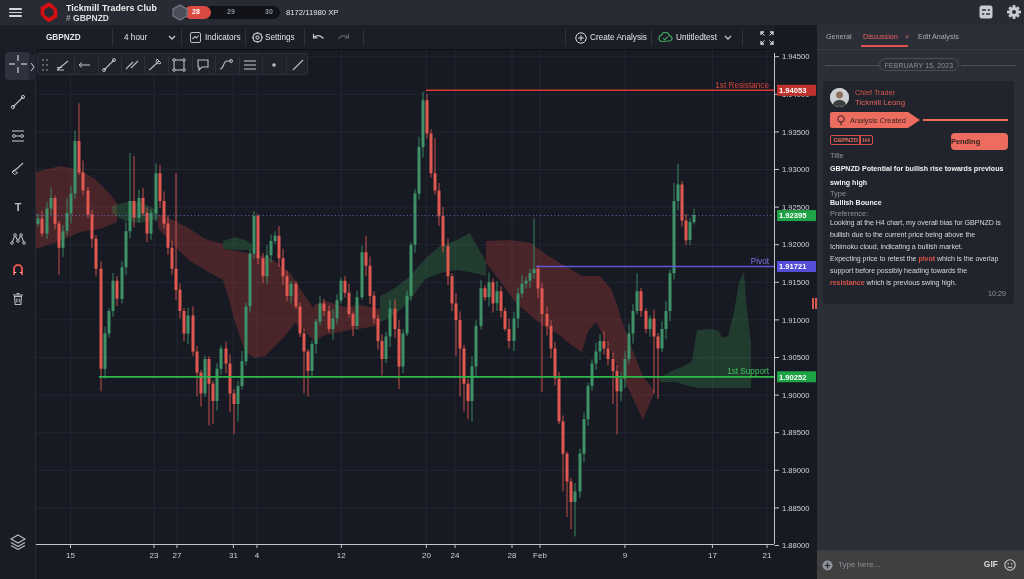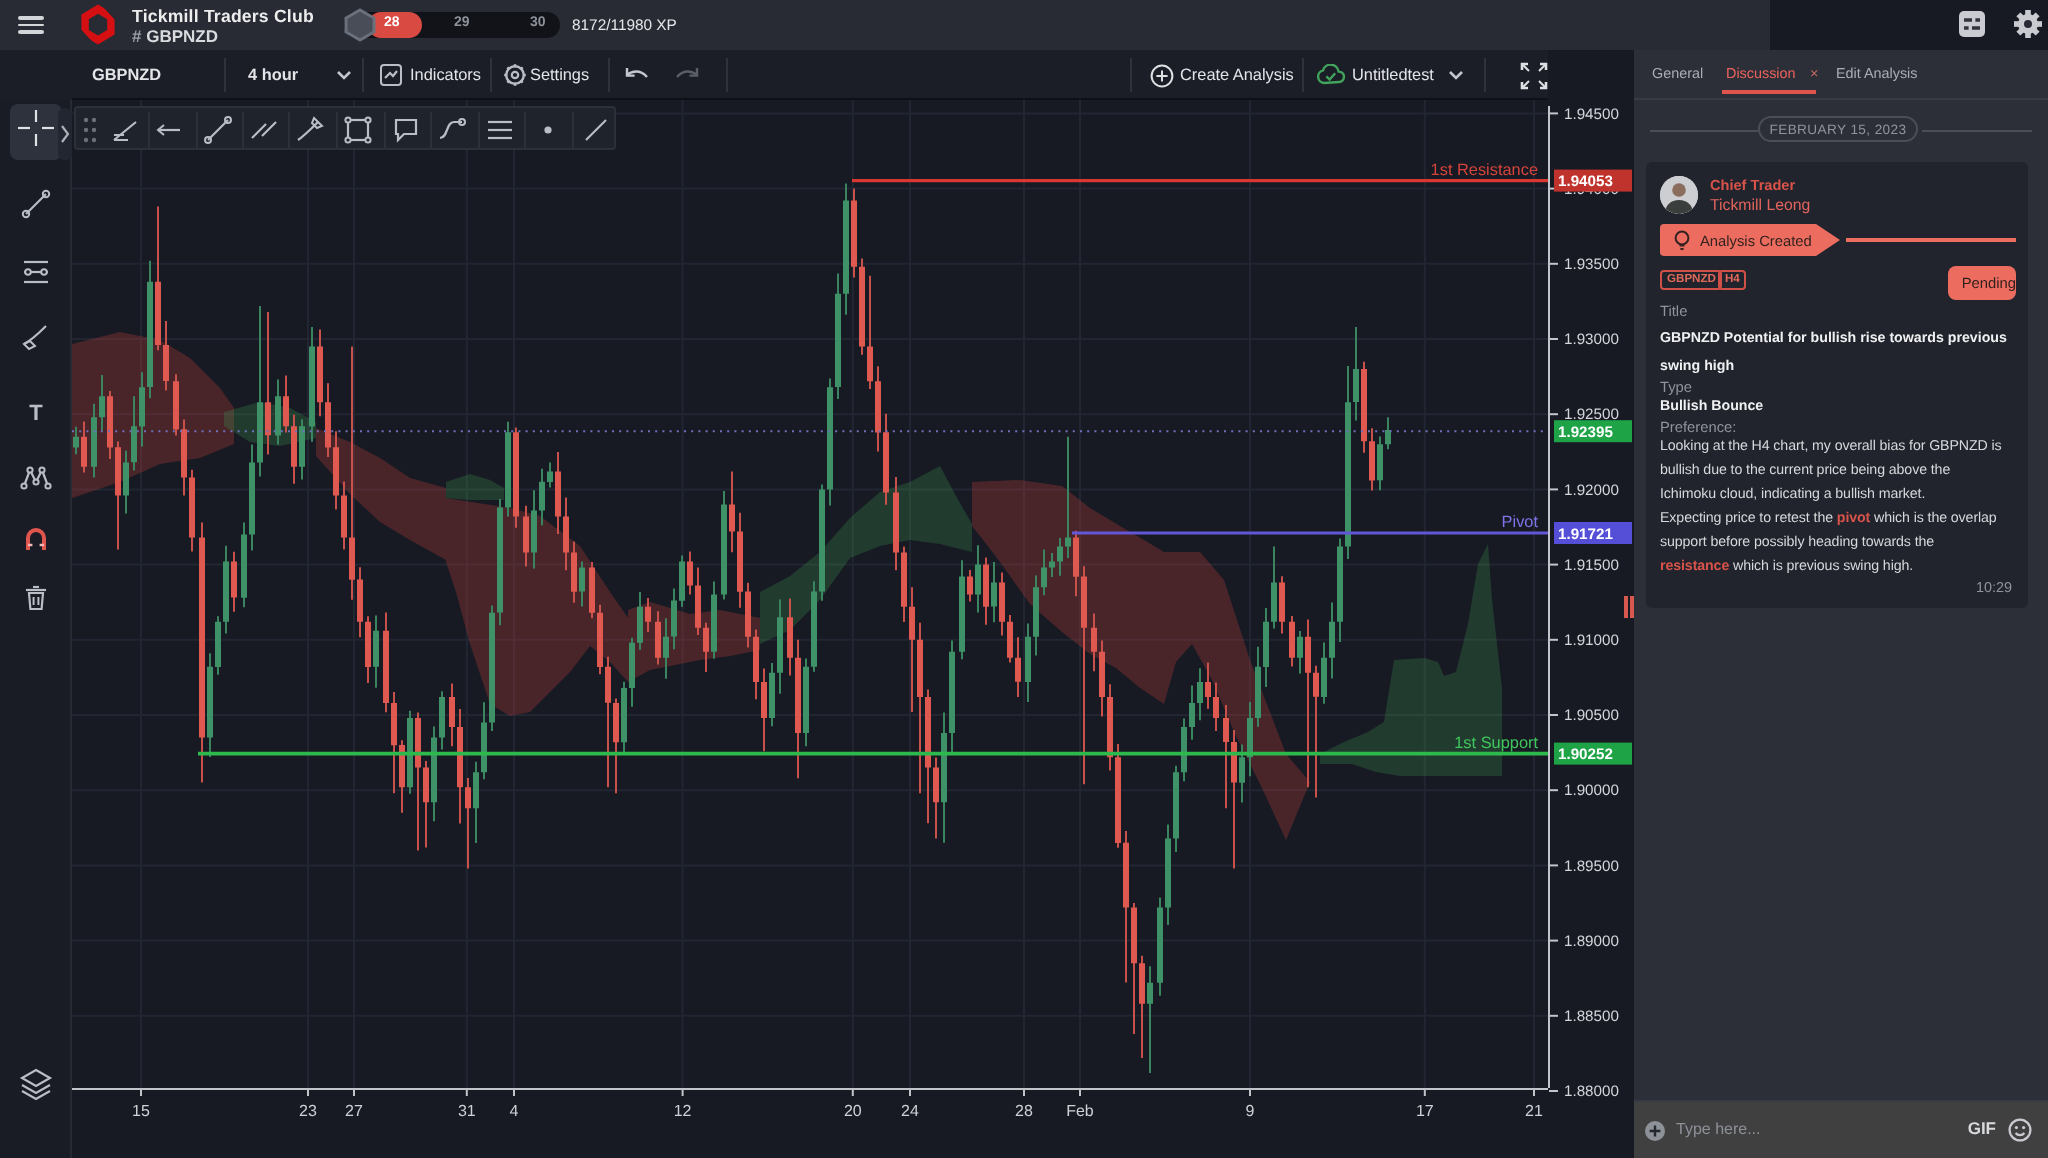--- a/index.html
+++ b/index.html
@@ -1,18 +1,18 @@
 <!DOCTYPE html>
 <html><head><meta charset="utf-8"><style>
 *{margin:0;padding:0;box-sizing:border-box}
 html,body{width:1024px;height:579px;overflow:hidden;background:#171a23;font-family:"Liberation Sans",sans-serif;}
 .abs{position:absolute}
 #stage{position:relative;width:1024px;height:579px}
 
-#topbar{left:0;top:0;width:885px;height:25px;background:#282b33}
+#topbar{left:0;top:0;width:1024px;height:25px;background:#282b33}
 #topbar .ham{left:9px;top:8px;width:13px;height:10px}
 #topbar .ham div{height:1.5px;background:#d4d5d9;margin-bottom:2.2px;border-radius:1px}
 .title1{left:66px;top:3px;font-size:8.8px;font-weight:bold;color:#ededee;letter-spacing:.1px}
 .title2{left:66px;top:13px;font-size:8.5px;font-weight:bold;color:#d8dadd}
 .title2 span{color:#9aa0a8}
 .xptrack{left:172px;top:6px;width:108px;height:13px;background:#111319;border-radius:7px}
 .xpred{left:184px;top:6px;width:27px;height:13px;background:#d94a43;border-radius:7px}
 .xpn{top:8px;font-size:7px;font-weight:bold}
 .xptext{left:286px;top:8px;font-size:7.7px;color:#e5e6e8}
 
@@ -28,26 +28,26 @@
 #chartbox{left:36px;top:50px;width:781px;height:529px;background:#171a23}
 
 #panel{left:817px;top:25px;width:207px;height:554px;background:#2c2f38}
 .tabs{left:0;top:0;width:207px;height:25px;border-bottom:1px solid #383b43;position:absolute}
 .tab{position:absolute;top:7px;font-size:7.2px;font-weight:normal;color:#a9adb4}
 .pillrow{left:0;top:31px;width:207px;height:18px;position:absolute}
 .datepill{position:absolute;left:62px;top:2px;width:80px;height:13px;border:1px solid #4a4e57;border-radius:7px;color:#8f939b;font-size:6.8px;line-height:13px;text-align:center;letter-spacing:.2px}
 .dateline{position:absolute;top:9px;height:1px;background:#4a4e57}
 .card{left:6px;top:56px;width:191px;height:223px;background:#21242c;border-radius:3px;position:absolute}
 .avatar{position:absolute;left:7px;top:7px;width:19px;height:19px;border-radius:50%;background:#cfd0d3;overflow:hidden}
-.chief{position:absolute;left:32px;top:7px;font-size:7.3px;font-weight:bold;color:#d9534a}
+.chief{position:absolute;left:32px;top:7px;font-size:7.3px;font-weight:normal;color:#d9534a}
 .dname{position:absolute;left:32px;top:17px;font-size:7.9px;color:#e2645c}
 .ribbon{position:absolute;left:7px;top:31px;height:16px}
 .ribtext{position:absolute;left:27px;top:35px;font-size:7.4px;font-weight:normal;color:#34221e}
 .tag{position:absolute;top:54px;height:10px;border:1px solid #d05047;border-radius:2px;color:#e06a5a;font-size:5.8px;font-weight:bold;line-height:9px;padding:0 2.5px}
-.pending{position:absolute;right:6px;top:52px;width:34px;height:17px;background:#ec6d60;border-radius:4px;color:#33201c;font-size:7.4px;font-weight:normal;text-align:right;line-height:17px}
+.pending{position:absolute;right:6px;top:52px;width:57px;height:17px;background:#ec6d60;border-radius:4px;color:#33201c;font-size:7.4px;font-weight:bold;text-align:left;line-height:17px}
 .glabel{position:absolute;left:7px;font-size:7.4px;color:#8f939b}
 .btext{position:absolute;left:7px;font-size:7.1px;font-weight:bold;color:#f0f1f2}
 .para{position:absolute;left:7px;top:136px;width:188px;font-size:7.1px;color:#d6d8db;line-height:12.1px;letter-spacing:-0.05px;white-space:nowrap}
 .para b{color:#d9534a}
 .tstamp{position:absolute;right:8px;top:208px;font-size:7.2px;color:#90949b}
 #inputbar{left:817px;top:550px;width:207px;height:29px;background:#404040;border-top:1px solid #383b43}
 .typehere{position:absolute;left:21px;top:9px;font-size:8px;color:#8d9198}
 .gif{position:absolute;right:26px;top:8px;font-size:8.5px;font-weight:bold;color:#d7d9dc}
 svg{display:block}
 </style></head>
@@ -210,21 +210,21 @@
               <rect x="-1.4" y="4.2" width="2.8" height="2.6"></rect>
               <rect x="-6.8" y="-1.4" width="2.6" height="2.8"></rect>
               <rect x="4.2" y="-1.4" width="2.6" height="2.8"></rect>
             </g>
           </g>
         </g>
       </svg>
 </div>
 <div id="toolbar" class="abs">
   <div class="titem" style="left:10px;font-weight:bold">GBPNZD</div>
-  <div class="titem" style="left:88px;font-weight:bold">4 hour</div>
+  <div class="titem" style="left:88px;font-weight:normal">4 hour</div>
   <svg width="8" height="5" viewBox="0 0 8 5" style="position:absolute;left:132px;top:10px">
         <path d="M1 1 4 4 7 1" fill="none" stroke="#c4c7ce" stroke-width="1.3"></path>
       </svg>
   <svg width="11" height="11" viewBox="0 0 11 11" style="position:absolute;left:154px;top:7px">
         <rect x="0.5" y="0.5" width="10" height="10" rx="1.5" fill="none" stroke="#b9bdc6"></rect>
         <path d="M2.5 7 5 4.5 6.5 6 8.5 3.5" fill="none" stroke="#b9bdc6" stroke-width="1.1"></path>
       </svg>
       <div class="titem" style="left:169px">Indicators</div>
   <svg width="11" height="11" viewBox="0 0 11 11" style="position:absolute;left:216px;top:7px">
         <g transform="translate(5.5,5.5)">

